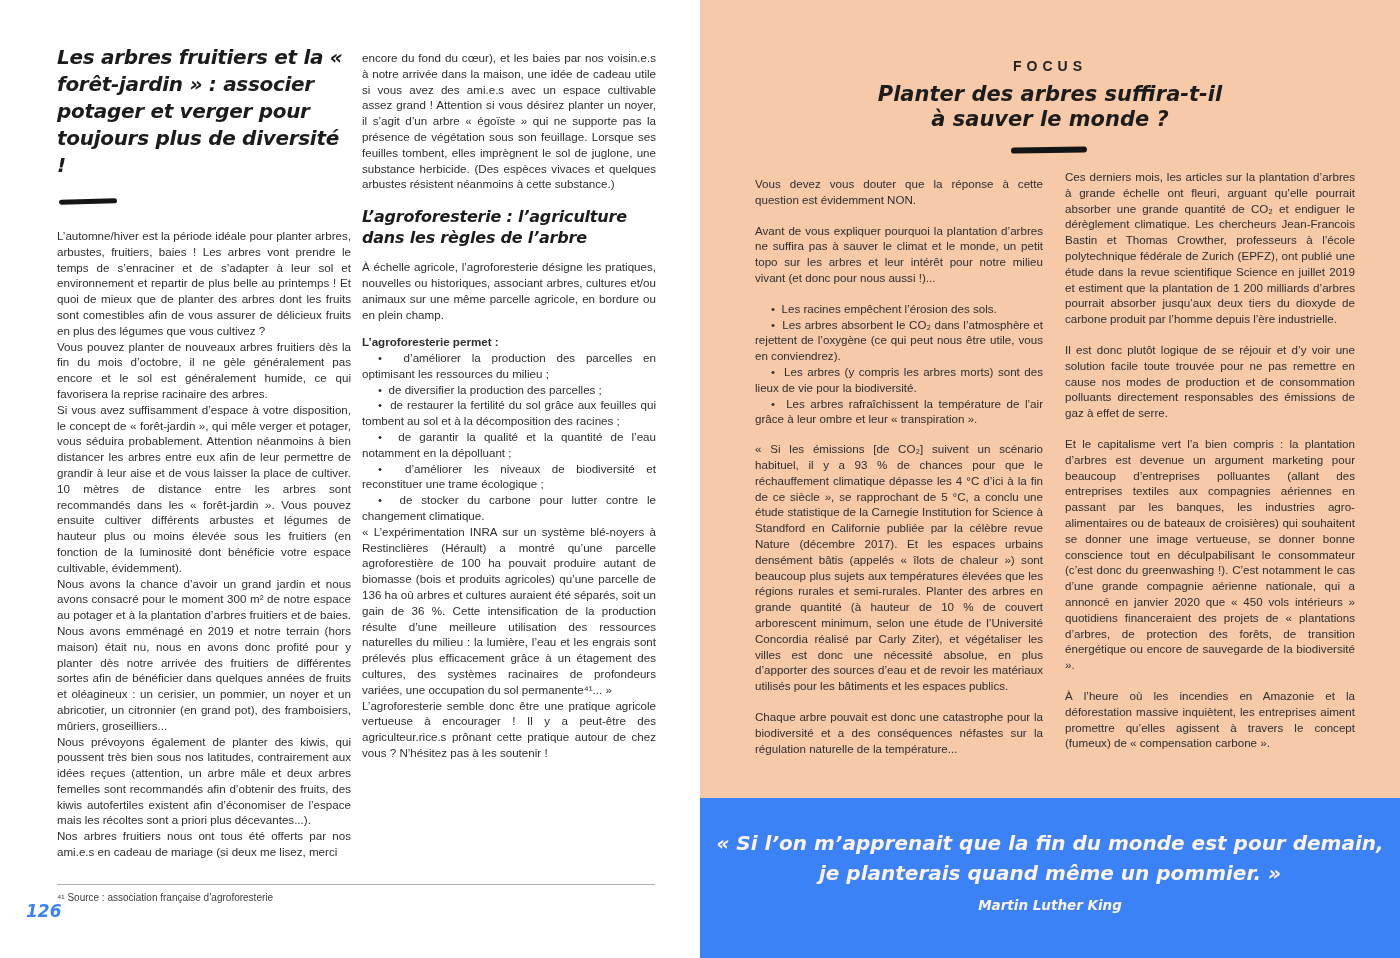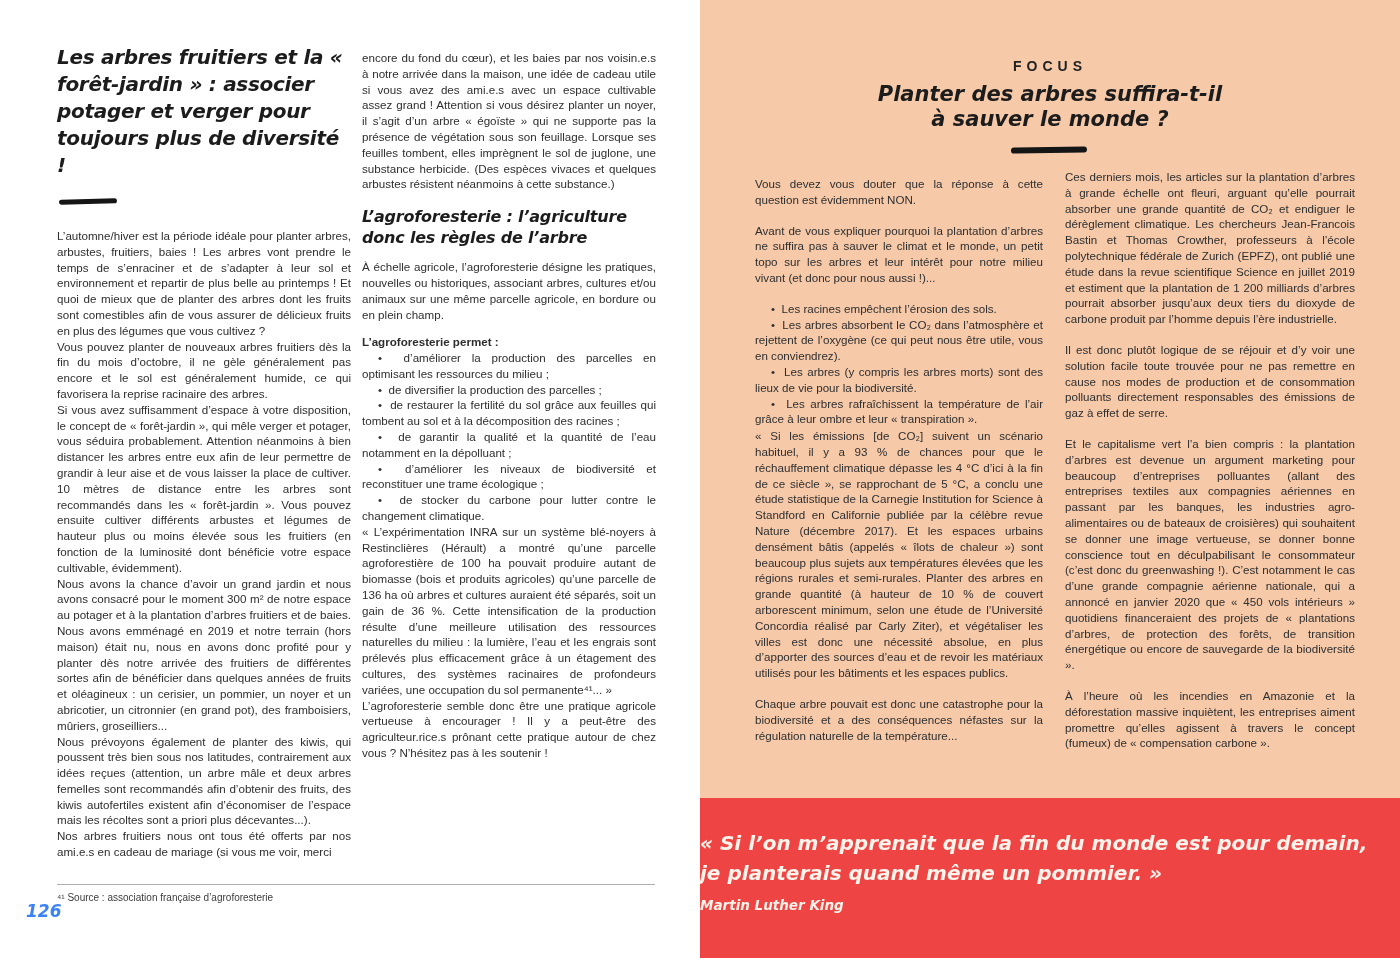--- a/index.html
+++ b/index.html
@@ -73,26 +73,26 @@
   .focus-title span { display:block; }
   .focus-dash {
     position:absolute; top:147px; left:311px;
     width:76px; height:6px; background:#151515; border-radius:3px;
     transform:rotate(-1deg);
   }
   .rcol1 { position:absolute; left:55px;  top:176px; width:288px; max-height:615px; overflow:hidden; }
   .rcol2 { position:absolute; left:365px; top:169px; width:290px; max-height:615px; overflow:hidden; }
   .page-right .para { margin:0 0 15px; }
   .page-right .bullet { margin:0; }
-  .page-right .bullets { margin-bottom:1px; }
+  .page-right .bullets { margin-bottom:14px; }
   .page-right .bullets .bullet:last-child { margin-bottom:0; }
 
   .quote-band {
     position:absolute; left:0; bottom:0; width:700px; height:160px;
-    background:#ef4444; color:#fdf3ea; 
+    background:#3b82f6; color:#fdf3ea; text-align:center;
   }
   .quote-line {
     font-family:"DejaVu Sans", sans-serif;
     font-weight:700; font-style:italic;
     font-size:20px; line-height:1.5;
   }
   .quote-line.first { margin-top:30px; }
   .quote-author {
     font-family:"DejaVu Sans", sans-serif;
     font-weight:700; font-style:italic;
@@ -107,26 +107,26 @@
   <div class="page page-left">
 
     <div class="lcol1">
       <div class="article-title">Les arbres fruitiers et la « forêt-jardin » : associer potager et verger pour toujours plus de diversité !</div>
       <div class="hand-dash"></div>
       <p class="para">L’automne/hiver est la période idéale pour planter arbres, arbustes, fruitiers, baies ! Les arbres vont prendre le temps de s’enraciner et de s’adapter à leur sol et environnement et repartir de plus belle au printemps ! Et quoi de mieux que de planter des arbres dont les fruits sont comestibles afin de vous assurer de délicieux fruits en plus des légumes que vous cultivez ?</p>
       <p class="para">Vous pouvez planter de nouveaux arbres fruitiers dès la fin du mois d’octobre, il ne gèle généralement pas encore et le sol est généralement humide, ce qui favorisera la reprise racinaire des arbres.</p>
       <p class="para">Si vous avez suffisamment d’espace à votre disposition, le concept de « forêt-jardin », qui mêle verger et potager, vous séduira probablement. Attention néanmoins à bien distancer les arbres entre eux afin de leur permettre de grandir à leur aise et de vous laisser la place de cultiver. 10 mètres de distance entre les arbres sont recommandés dans les « forêt-jardin ». Vous pouvez ensuite cultiver différents arbustes et légumes de hauteur plus ou moins élevée sous les fruitiers (en fonction de la luminosité dont bénéficie votre espace cultivable, évidemment).</p>
       <p class="para">Nous avons la chance d’avoir un grand jardin et nous avons consacré pour le moment 300 m² de notre espace au potager et à la plantation d’arbres fruitiers et de baies. Nous avons emménagé en 2019 et notre terrain (hors maison) était nu, nous en avons donc profité pour y planter dès notre arrivée des fruitiers de différentes sortes afin de bénéficier dans quelques années de fruits et oléagineux : un cerisier, un pommier, un noyer et un abricotier, un citronnier (en grand pot), des framboisiers, mûriers, groseilliers...</p>
       <p class="para">Nous prévoyons également de planter des kiwis, qui poussent très bien sous nos latitudes, contrairement aux idées reçues (attention, un arbre mâle et deux arbres femelles sont recommandés afin d’obtenir des fruits, des kiwis autofertiles existent afin d’économiser de l’espace mais les récoltes sont a priori plus décevantes...).</p>
-      <p class="para">Nos arbres fruitiers nous ont tous été offerts par nos ami.e.s en cadeau de mariage (si vous me voir, merci</p>
+      <p class="para">Nos arbres fruitiers nous ont tous été offerts par nos ami.e.s en cadeau de mariage (si deux me lisez, merci</p>
     </div>
 
     <div class="lcol2">
       <p class="para">encore du fond du cœur), et les baies par nos voisin.e.s à notre arrivée dans la maison, une idée de cadeau utile si vous avez des ami.e.s avec un espace cultivable assez grand ! Attention si vous désirez planter un noyer, il s’agit d’un arbre « égoïste » qui ne supporte pas la présence de végétation sous son feuillage. Lorsque ses feuilles tombent, elles imprègnent le sol de juglone, une substance herbicide. (Des espèces vivaces et quelques arbustes résistent néanmoins à cette substance.)</p>
-      <div class="subhead">L’agroforesterie : l’agriculture donc les règles de l’arbre</div>
+      <div class="subhead">L’agroforesterie : l’agriculture dans les règles de l’arbre</div>
       <p class="para">À échelle agricole, l’agroforesterie désigne les pratiques, nouvelles ou historiques, associant arbres, cultures et/ou animaux sur une même parcelle agricole, en bordure ou en plein champ.</p>
       <p class="para lead-bold">L’agroforesterie permet :</p>
       <div class="bullets">
         <p class="para bullet">d’améliorer la production des parcelles en optimisant les ressources du milieu ;</p>
         <p class="para bullet">de diversifier la production des parcelles ;</p>
         <p class="para bullet">de restaurer la fertilité du sol grâce aux feuilles qui tombent au sol et à la décomposition des racines ;</p>
         <p class="para bullet">de garantir la qualité et la quantité de l’eau notamment en la dépolluant ;</p>
         <p class="para bullet">d’améliorer les niveaux de biodiversité et reconstituer une trame écologique ;</p>
         <p class="para bullet">de stocker du carbone pour lutter contre le changement climatique.</p>
       </div>

